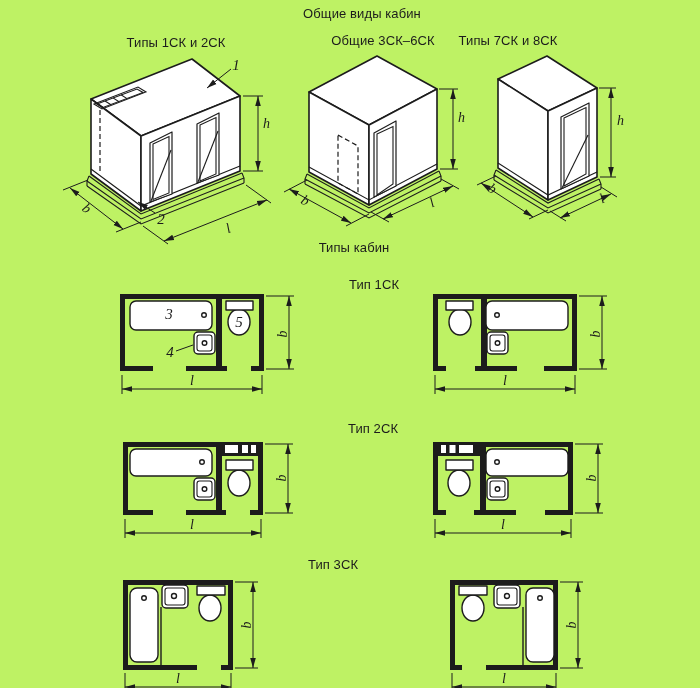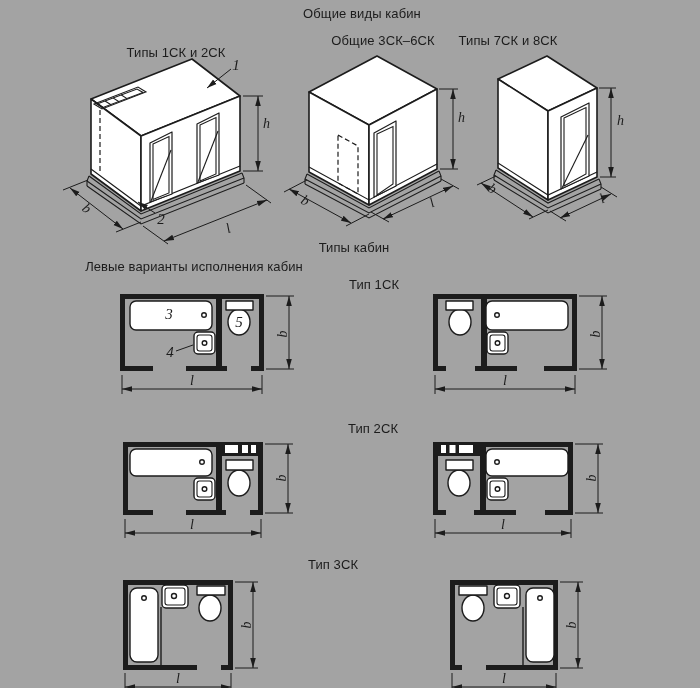--- a/index.html
+++ b/index.html
@@ -1,16 +1,16 @@
 <!DOCTYPE html>
 <html><head>
 <meta charset="utf-8">
 <style>
   html,body{margin:0;padding:0;background:#fff;}
-  .canvas{position:relative;width:700px;height:688px;background:#a3a3a3;overflow:hidden;
+  .canvas{position:relative;width:700px;height:688px;background:#bef264;overflow:hidden;
           font-family:"Liberation Sans",sans-serif;color:#1c1c1c;}
   .t{position:absolute;transform:translateX(-50%);font-size:13px;line-height:15px;
      white-space:nowrap;color:#1c1c1c;letter-spacing:.1px;}
   svg{position:absolute;left:0;top:0;}
   svg .face{stroke:#1c1c1c;fill:#fff;stroke-width:1.6;stroke-linejoin:round;}
   svg .thin{stroke:#1c1c1c;fill:none;stroke-width:1.1;}
   svg .door{stroke:#1c1c1c;fill:#fff;stroke-width:1.2;stroke-linejoin:round;}
   svg .din{stroke:#1c1c1c;fill:none;stroke-width:1;}
   svg .dash{stroke:#1c1c1c;fill:none;stroke-width:1.2;stroke-dasharray:5 3;}
   svg .wall{fill:#1c1c1c;stroke:none;}
@@ -18,25 +18,24 @@
   svg .fix{stroke:#1c1c1c;fill:#fff;stroke-width:1.4;stroke-linejoin:round;}
   svg .dim{font:italic 14px "Liberation Serif",serif;fill:#1c1c1c;}
   svg .num{font:italic 15px "Liberation Serif",serif;fill:#1c1c1c;}
 </style>
 </head>
 <body>
 
 <div class="canvas">
 
   <div class="t" style="left:362px;top:6px">Общие виды кабин</div>
-  <div class="t" style="left:176px;top:45px">Типы 1СК и 2СК</div>
+  <div class="t" style="left:176px;top:35px">Типы 1СК и 2СК</div>
   <div class="t" style="left:383px;top:33px">Общие 3СК–6СК</div>
   <div class="t" style="left:508px;top:33px">Типы 7СК и 8СК</div>
   <div class="t" style="left:354px;top:240px">Типы кабин</div>
-  <div class="t" style="left:194px;top:259px">Левые варианты исполнения кабин</div>
   <div class="t" style="left:374px;top:277px">Тип 1СК</div>
   <div class="t" style="left:373px;top:421px">Тип 2СК</div>
   <div class="t" style="left:333px;top:557px">Тип 3СК</div>
 
   <svg width="700" height="700" viewBox="0 0 700 700">
     <defs>
       <marker id="arr" viewBox="0 0 10 7" refX="10" refY="3.5" markerWidth="10" markerHeight="7" markerUnits="userSpaceOnUse" orient="auto-start-reverse">
         <path d="M10,3.5 L0,0.7 L0,6.3 Z" fill="#1c1c1c"></path>
       </marker>
     </defs>

